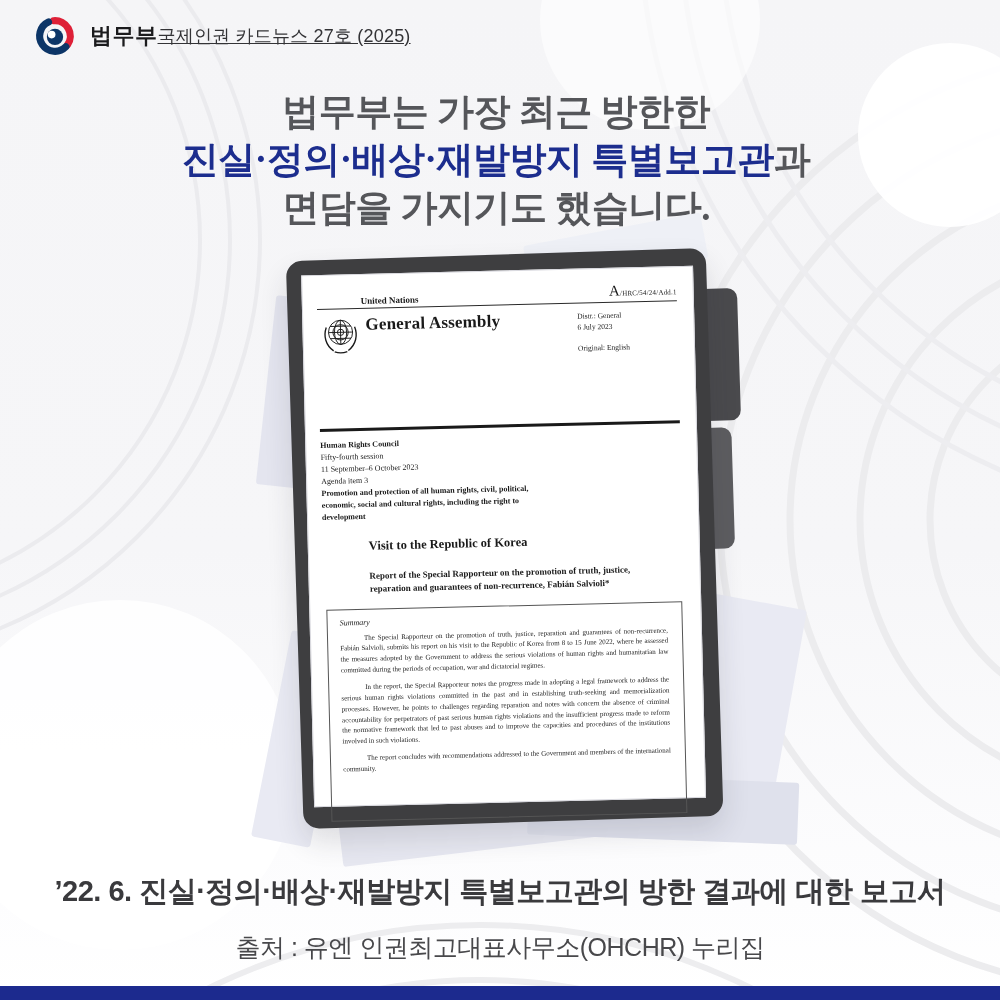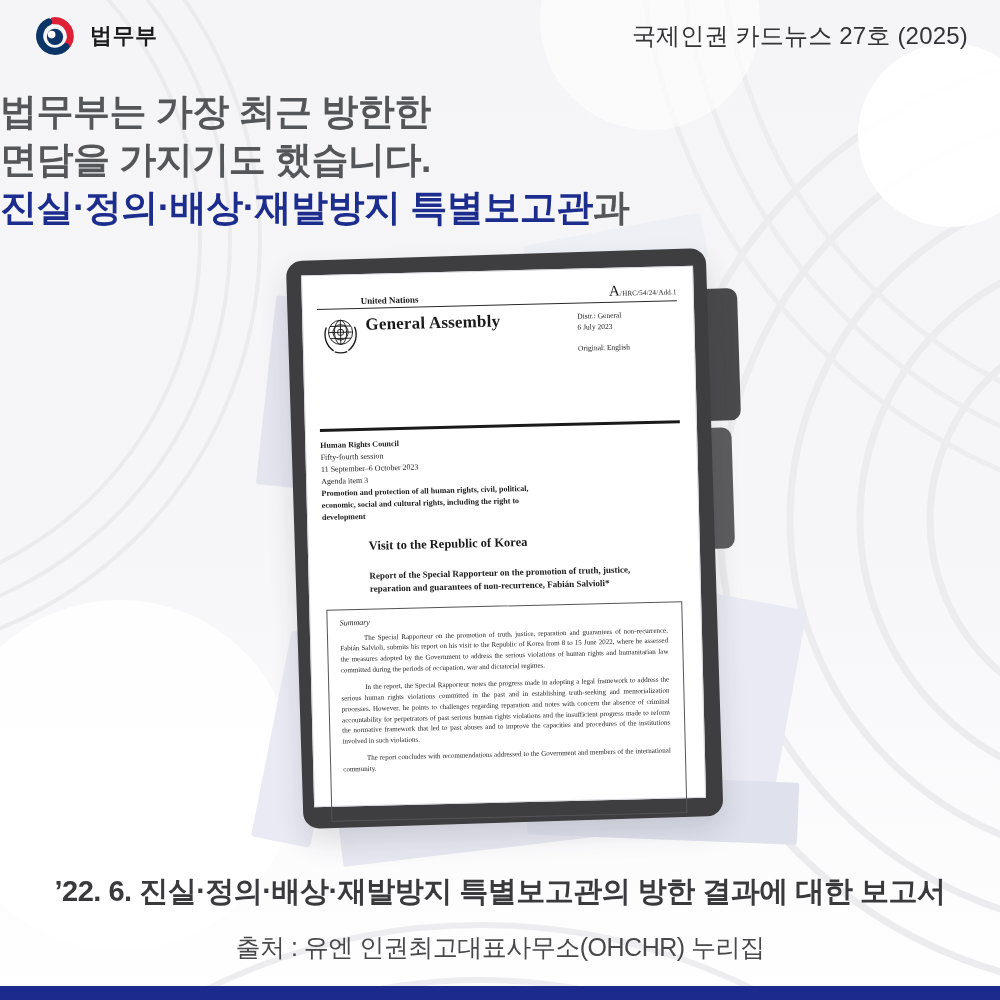--- a/index.html
+++ b/index.html
@@ -6,28 +6,28 @@
   html,body { width:1000px; height:1000px; }
   body { font-family:"Liberation Sans", sans-serif; }
   .canvas{
     position:relative; width:1000px; height:1000px; overflow:hidden;
     background:linear-gradient(180deg,#f5f5f7 0%,#f6f6f8 55%,#fdfdfe 90%,#ffffff 100%);
   }
   svg.bg{ position:absolute; inset:0; }
 
   
   .topbar{ position:absolute; top:0; left:0; right:0; height:72px;
-    display:flex; align-items:center; justify-content:space-between; padding:12px 32px; }
+    display:flex; align-items:center; padding:12px 32px; }
   .brand{ display:flex; align-items:center; gap:12px; }
   .brand-name{ font-size:22px; font-weight:700; color:#1b1b1d; letter-spacing:0.5px; }
-  .series{ font-size:24px; color:#333336; letter-spacing:0.2px; }
-
-  
-  .headline{ position:absolute; top:88px; left:0; right:8px; text-align:left;
-    font-weight:700; color:#55565a; font-size:37px; line-height:48px; letter-spacing:-0.5px; }
+  .series{ font-size:18px; color:#333336; letter-spacing:0.2px;text-decoration:underline; }
+
+  
+  .headline{ position:absolute; top:88px; left:0; right:8px; text-align:center;
+    font-weight:700; color:#55565a; font-size:37px; line-height:48px; letter-spacing:-0.5px;font-family:Liberation Serif, serif; }
   .headline .hl{ color:#1c2d8e; font-weight:800; }
   .headline .suffix{ color:#55565a; font-weight:800; }
 
   
   .doc-stack{ position:absolute; left:285px; top:242px; width:470px; height:615px;
     transform:rotate(-1.8deg); }
   .sheet{ position:absolute; background:#e4e5ef; border-radius:3px; }
   .sheet.s-top{ left:250px; top:-10px; width:180px; height:46px; transform:rotate(-9deg); background:#eef0f6; }
   .sheet.s-left{ left:-14px; top:48px; width:48px; height:190px; transform:rotate(8deg); }
   .sheet.s-left2{ left:-20px; top:385px; width:60px; height:210px; transform:rotate(13deg); background:#e9eaf3; }
@@ -119,22 +119,22 @@
         <circle cx="24" cy="25" r="8.5" fill="#0c3567"></circle>
         <circle cx="20.5" cy="22.5" r="4" fill="#ffffff"></circle>
       </svg>
       <span class="brand-name">법무부</span>
     </div>
     <div class="series">국제인권 카드뉴스 27호 (2025)</div>
   </header>
 
   <section class="headline">
     <div>법무부는 가장 최근 방한한</div>
+    <div><span class="hl">진실·정의·배상·재발방지 특별보고관</span><span class="suffix">과</span></div>
     <div>면담을 가지기도 했습니다.</div>
-    <div><span class="hl">진실·정의·배상·재발방지 특별보고관</span><span class="suffix">과</span></div>
   </section>
 
   <figure class="doc-stack">
     <div class="sheet s-top"></div>
     <div class="sheet s-left"></div>
     <div class="sheet s-left2"></div>
     <div class="sheet s-right"></div>
     <div class="sheet s-bottom"></div>
     <div class="sheet s-bottom2"></div>
     <div class="clip-tab tab1"></div>

